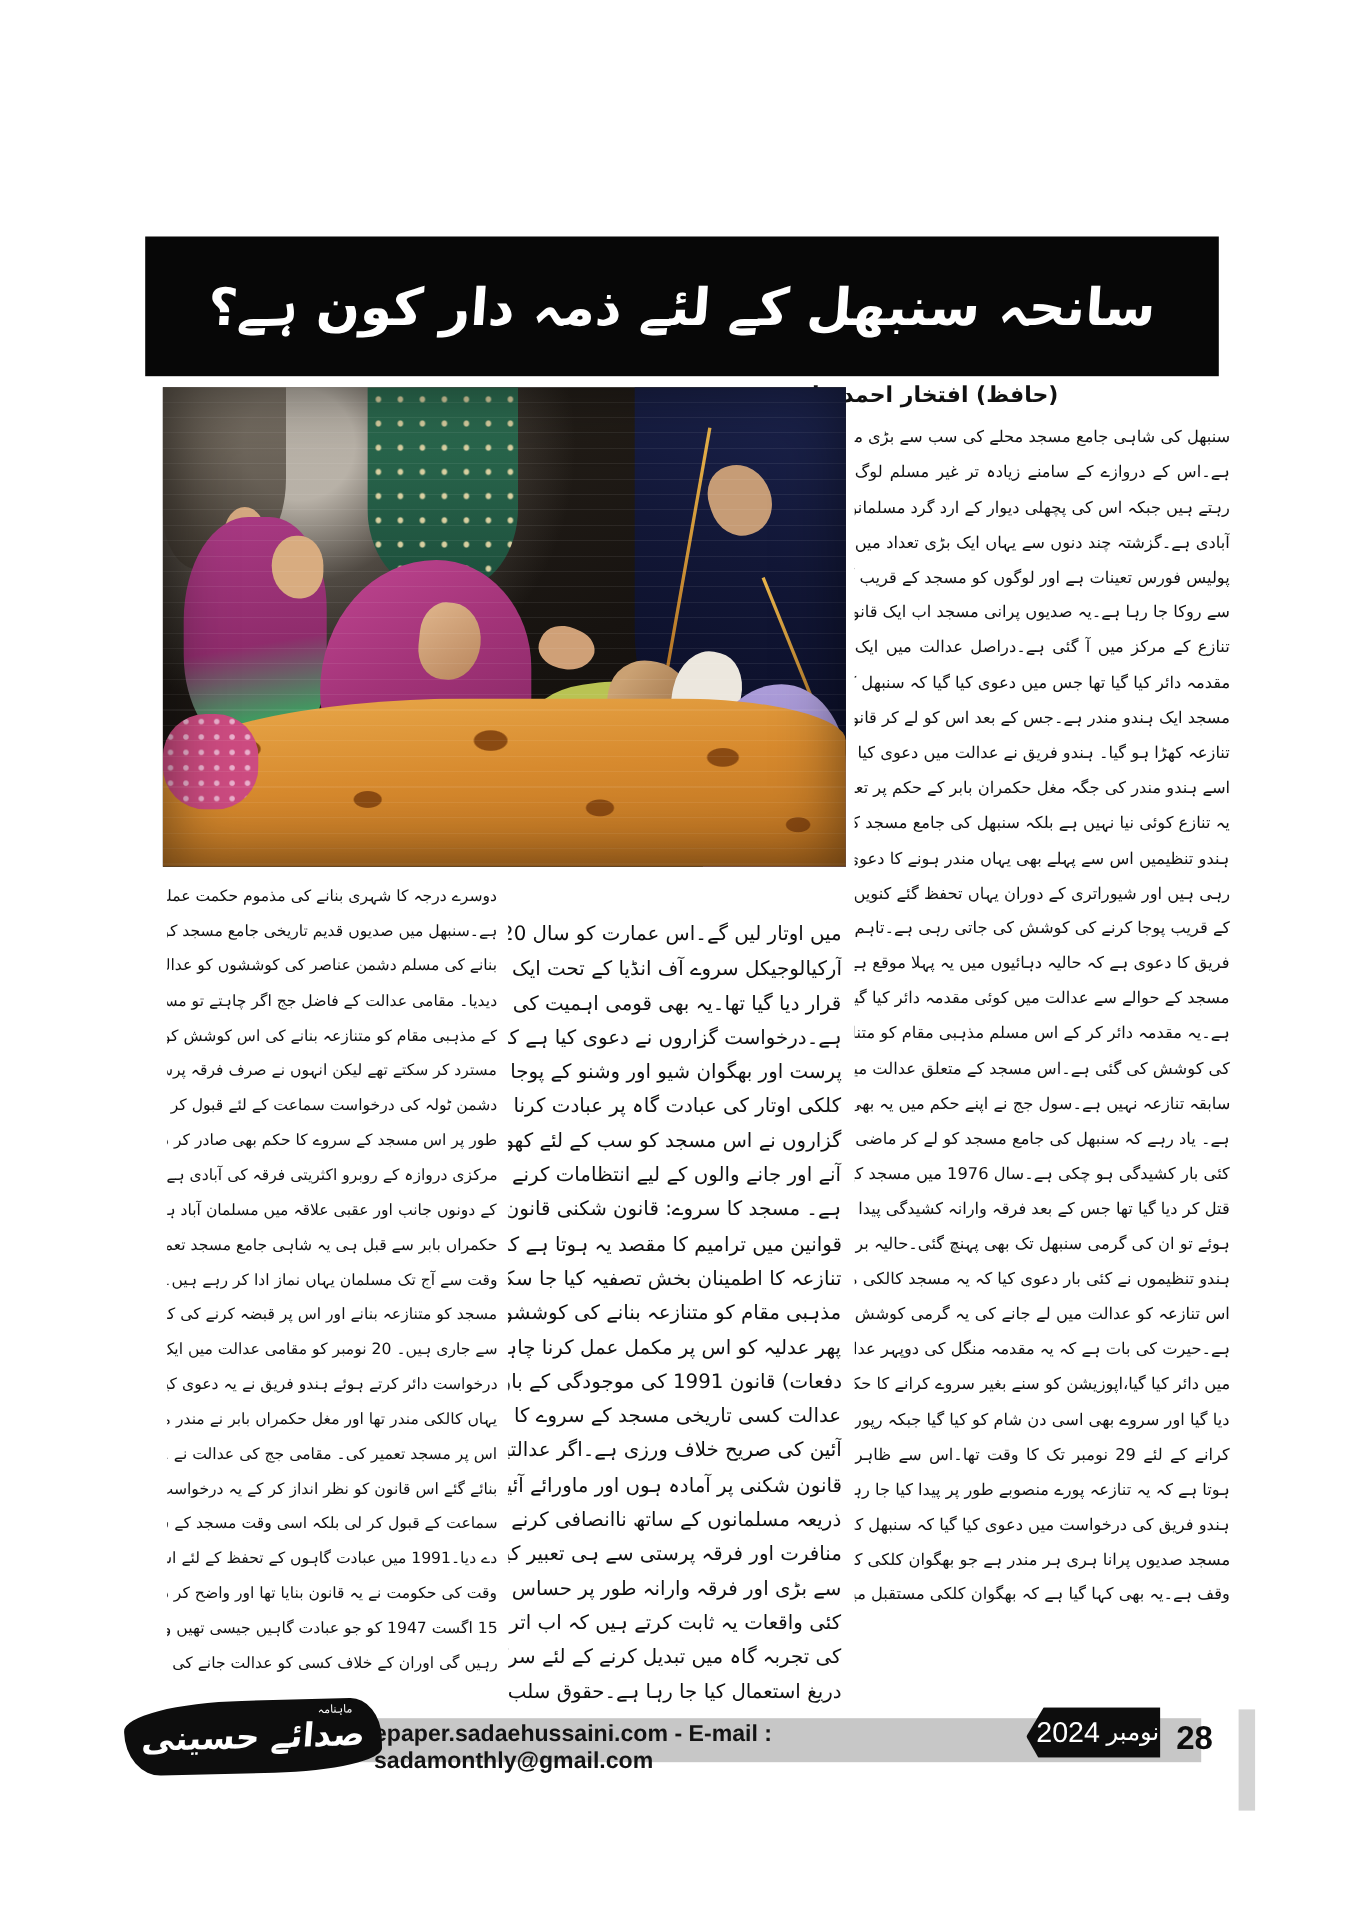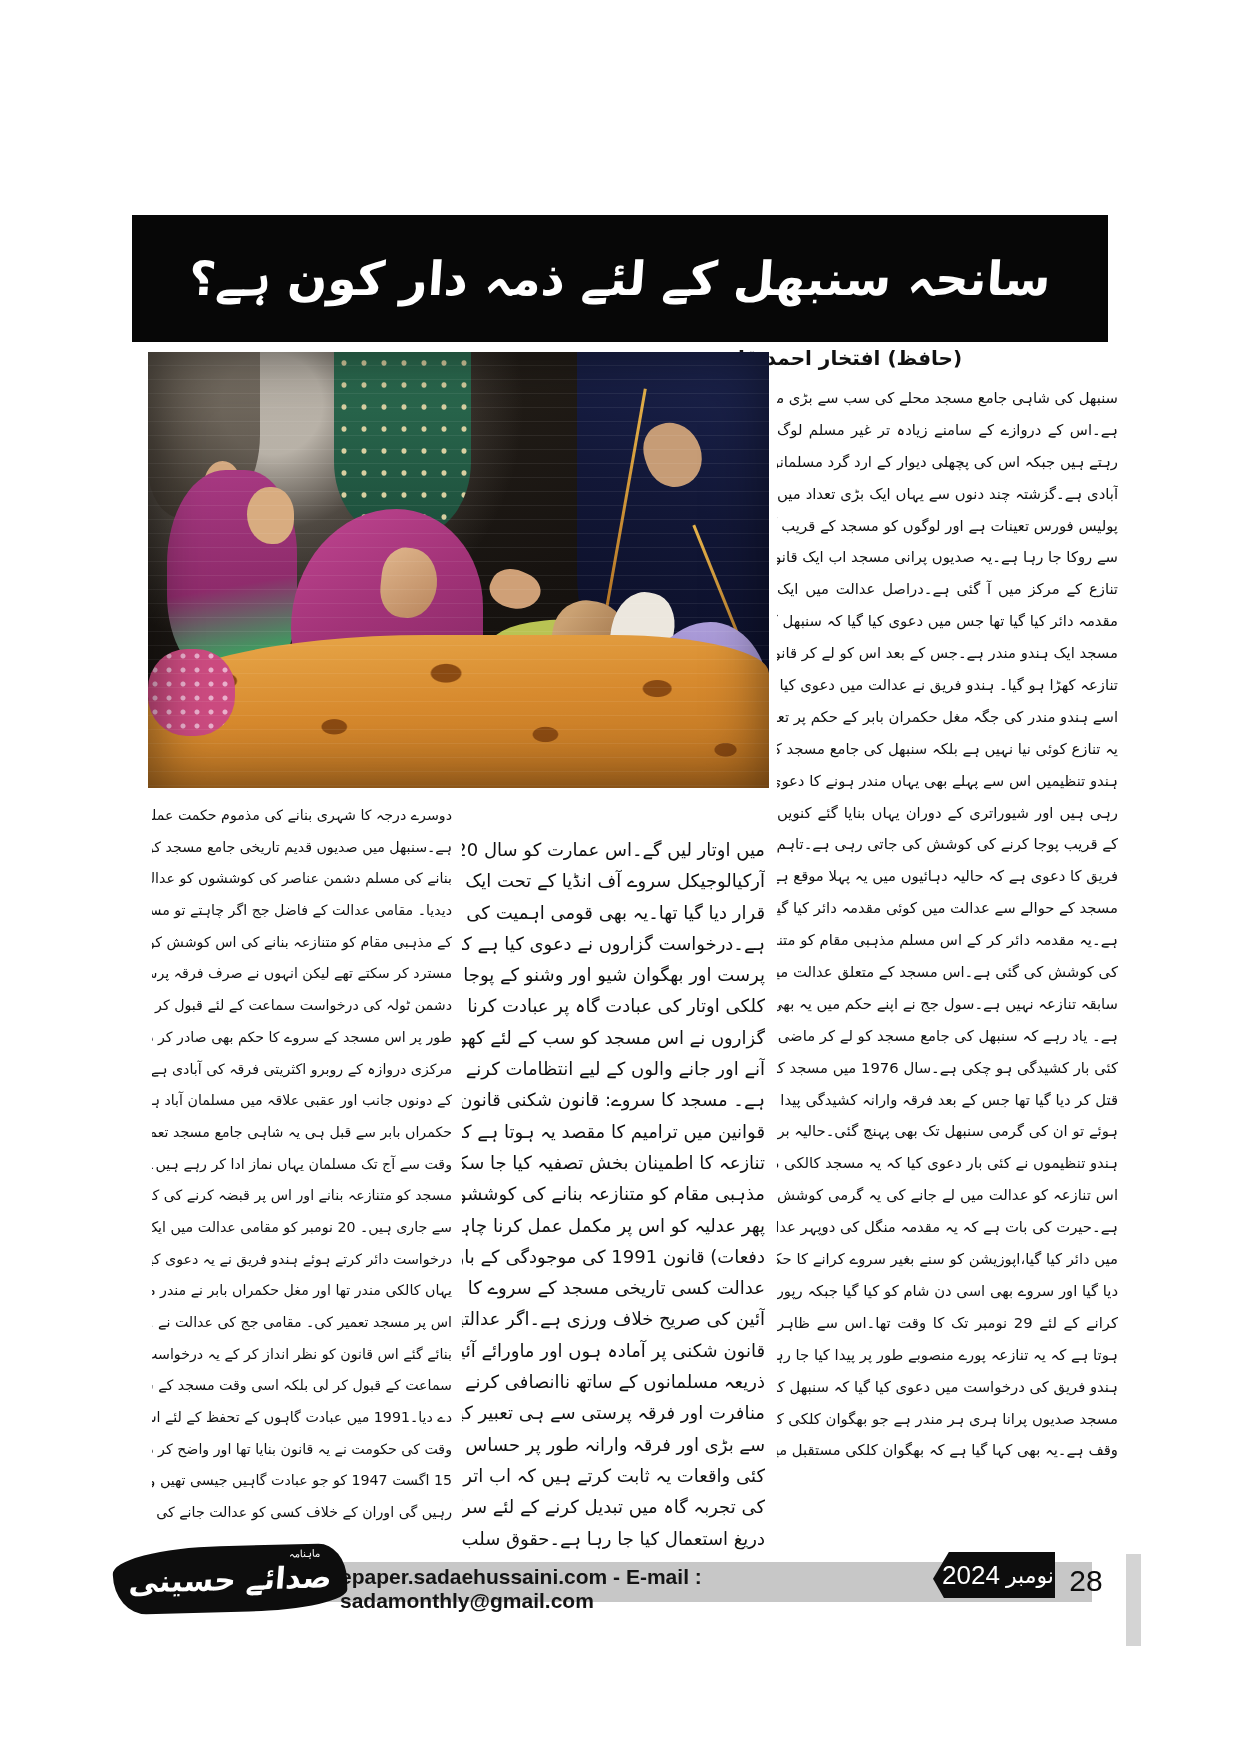--- a/index.html
+++ b/index.html
@@ -91,21 +91,21 @@
   .footer-date{
     position:absolute;left:933px;top:1552px;width:122px;height:46px;background:#0d0d0d;
     clip-path:polygon(0 58%,13% 0,100% 0,100% 100%,9% 100%);
     display:flex;align-items:center;justify-content:center;gap:6px;direction:rtl;padding-left:8px;box-sizing:border-box;
   }
   .footer-date .month{color:#fff;font-size:22px;white-space:nowrap;}
   .footer-date .year{color:#fff;font-size:26px;font-weight:normal;font-family:"Liberation Sans",sans-serif;}
   .footer-pagenum{
     position:absolute;left:1056px;top:1560px;width:60px;height:42px;
     display:flex;align-items:center;justify-content:center;
-    font-family:"Liberation Sans",sans-serif;font-weight:normal;font-size:30px;color:#0d0d0d;
+    font-family:"Liberation Sans",sans-serif;font-weight:bold;font-size:30px;color:#0d0d0d;
   }
   .edge-strip{position:absolute;left:1126px;top:1554px;width:15px;height:92px;background:#d4d4d4;}
 </style>
 </head>
 <body>
 
 <div class="title-bar">
   <div class="title-text">سانحہ سنبھل کے لئے ذمہ دار کون ہے؟</div>
 </div>
 
@@ -141,21 +141,21 @@
     <div class="tline">آبادی ہے۔گزشتہ چند دنوں سے یہاں ایک بڑی تعداد میں</div>
     <div class="tline">پولیس فورس تعینات ہے اور لوگوں کو مسجد کے قریب آنے</div>
     <div class="tline">سے روکا جا رہا ہے۔یہ صدیوں پرانی مسجد اب ایک قانونی</div>
     <div class="tline">تنازع کے مرکز میں آ گئی ہے۔دراصل عدالت میں ایک</div>
     <div class="tline">مقدمہ دائر کیا گیا تھا جس میں دعوی کیا گیا کہ سنبھل کی جامع</div>
     <div class="tline">مسجد ایک ہندو مندر ہے۔جس کے بعد اس کو لے کر قانونی</div>
     <div class="tline">تنازعہ کھڑا ہو گیا۔ ہندو فریق نے عدالت میں دعوی کیا کہ</div>
     <div class="tline">اسے ہندو مندر کی جگہ مغل حکمران بابر کے حکم پر تعمیر کیا گیا تھا۔</div>
     <div class="tline">یہ تنازع کوئی نیا نہیں ہے بلکہ سنبھل کی جامع مسجد کو لے کر</div>
     <div class="tline">ہندو تنظیمیں اس سے پہلے بھی یہاں مندر ہونے کا دعوی کرتی</div>
-    <div class="tline">رہی ہیں اور شیوراتری کے دوران یہاں بنایا گئے کنویں</div>
+    <div class="tline">رہی ہیں اور شیوراتری کے دوران یہاں تحفظ گئے کنویں</div>
     <div class="tline">کے قریب پوجا کرنے کی کوشش کی جاتی رہی ہے۔تاہم مسلم</div>
     <div class="tline">فریق کا دعوی ہے کہ حالیہ دہائیوں میں یہ پہلا موقع ہے جب</div>
     <div class="tline">مسجد کے حوالے سے عدالت میں کوئی مقدمہ دائر کیا گیا</div>
     <div class="tline">ہے۔یہ مقدمہ دائر کر کے اس مسلم مذہبی مقام کو متنازعہ بنانے</div>
     <div class="tline">کی کوشش کی گئی ہے۔اس مسجد کے متعلق عدالت میں کوئی</div>
     <div class="tline">سابقہ تنازعہ نہیں ہے۔سول جج نے اپنے حکم میں یہ بھی کہا ہے</div>
     <div class="tline">ہے۔ یاد رہے کہ سنبھل کی جامع مسجد کو لے کر ماضی میں بھی</div>
     <div class="tline">کئی بار کشیدگی ہو چکی ہے۔سال 1976 میں مسجد کے امام کو</div>
     <div class="tline">قتل کر دیا گیا تھا جس کے بعد فرقہ وارانہ کشیدگی پیدا ہو گئی</div>
     <div class="tline">ہوئے تو ان کی گرمی سنبھل تک بھی پہنچ گئی۔حالیہ برسوں میں</div>

